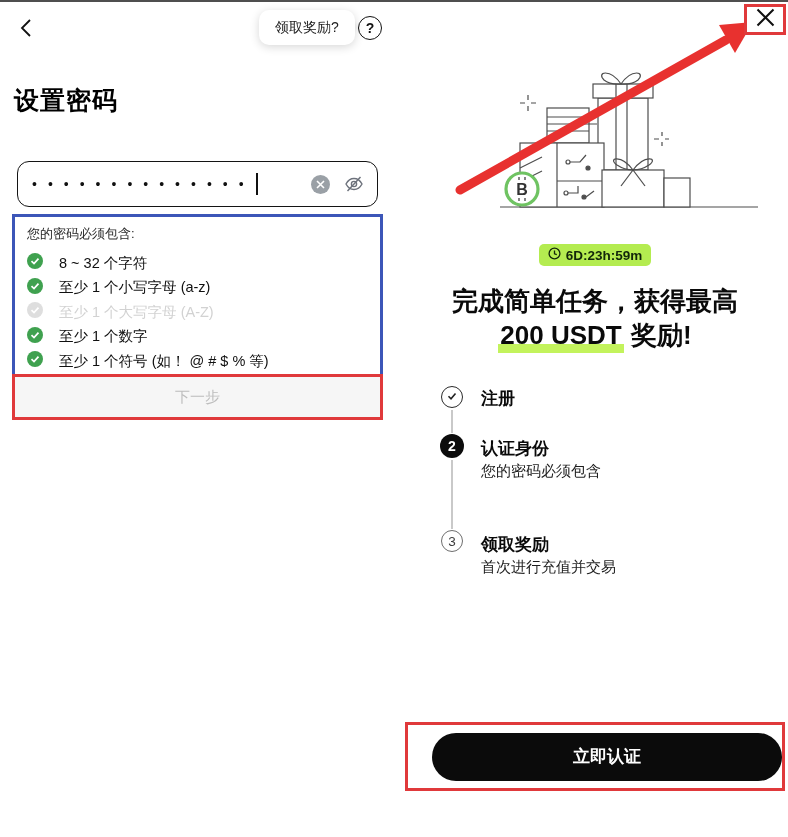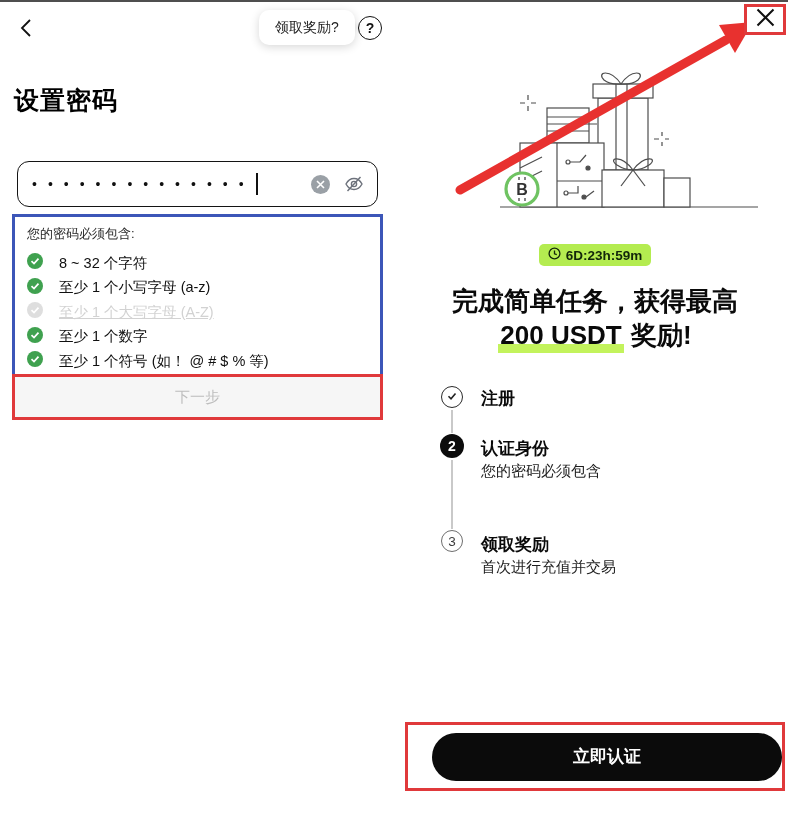--- a/index.html
+++ b/index.html
@@ -27,21 +27,21 @@
   .pwd-dots { font-size: 14px; letter-spacing: 11px; color: #111; line-height: 1; white-space: nowrap; overflow: hidden; max-width: 250px; }
   .caret { display: inline-block; width: 2px; height: 22px; background: #111; margin-left: 1px; }
   .pwd-icons { margin-left: auto; display: flex; align-items: center; gap: 13px; }
   .clear-btn { width: 19px; height: 19px; border-radius: 50%; background: #9aa0a6; display: flex; align-items: center; justify-content: center; cursor: pointer; }
   .eye-btn { width: 22px; height: 22px; display: flex; align-items: center; justify-content: center; cursor: pointer; }
 
   .req-box { left: 12px; top: 214px; width: 371px; height: 182px; border: 3px solid #3c56b8; background: #fff; padding: 8px 12px 0 12px; }
   .req-header { font-size: 13px; color: #2b2b2b; margin-bottom: 8px; }
   .req-row { display: flex; align-items: center; gap: 16px; height: 24.5px; }
   .req-label { font-size: 14.5px; color: #101010; }
-  .req-row.unmet .req-label { color: #d2d2d2; text-decoration: underline; }
+  .req-row.unmet .req-label { color: #d2d2d2; }
 
   .next-frame { left: 12px; top: 374px; width: 371px; height: 46px; border: 3px solid #e0393b; background: #fdba74; }
   .next-btn { width: 100%; height: 100%; background: #f6f6f6; border: none; font-size: 15px; color: #bdbdbd;
               font-family: inherit; display: flex; align-items: center; justify-content: center; }
 
   
   .close-frame { left: 744px; top: 4px; width: 42px; height: 31px; border: 3px solid #e0393b; background: #fff;
                  display: flex; align-items: center; justify-content: center; z-index: 6; cursor: pointer; }
 
   .illustration { left: 450px; top: 50px; z-index: 1; }

